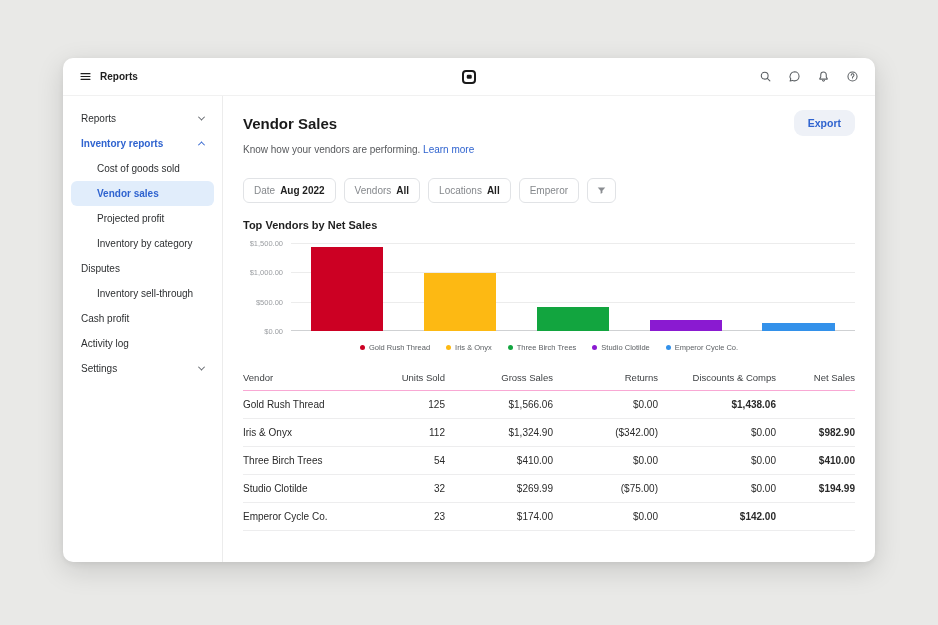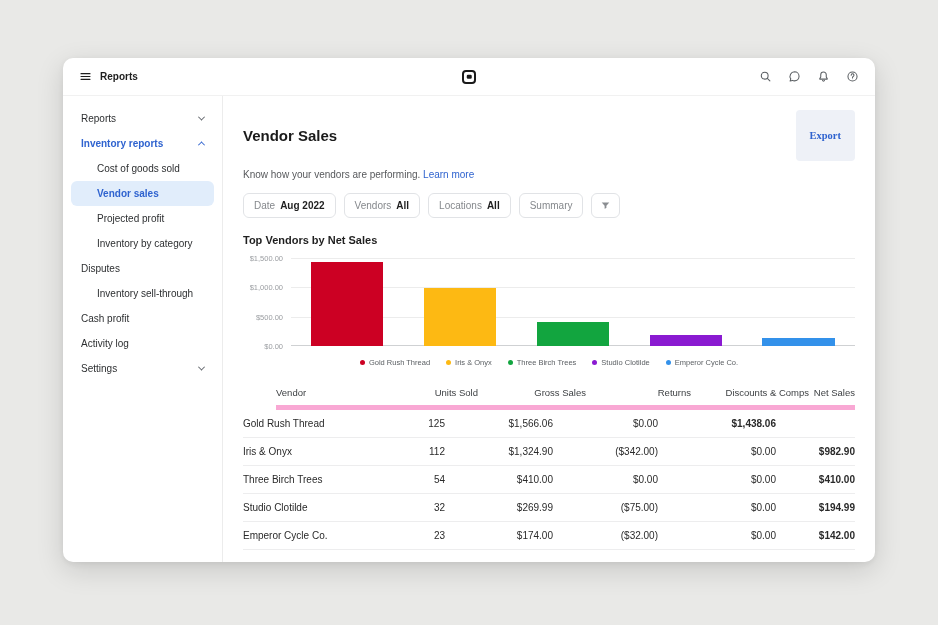--- a/index.html
+++ b/index.html
@@ -35,28 +35,28 @@
   .chev { width:5px; height:5px; border-right:1.3px solid #5f6368; border-bottom:1.3px solid #5f6368; }
   .chev.down { transform:rotate(45deg) translate(-1px,-1px); }
   .chev.up { transform:rotate(-135deg) translate(-1px,-1px); }
   .chev.accent { border-color:#2f63cf; }
 
   
   .main { flex:1; padding:14px 20px 0 20px; overflow:hidden; }
   .title-row { display:flex; align-items:center; justify-content:space-between; }
   .page-title { font-size:15px; font-weight:700; color:#1a1a1a; }
   .export-btn { background:#eef1f7; color:#2f63cf; font-size:10.5px; font-weight:600;
-                border:none; border-radius:4px; padding:20px 14px; cursor:pointer;
-                font-family:Liberation Serif, serif; }
+                border:none; border-radius:9px; padding:7px 14px; cursor:pointer;
+                font-family:Liberation Sans, sans-serif; }
   .subtitle { margin-top:8px; font-size:10px; color:#57595c; }
   .subtitle a { color:#2f63cf; text-decoration:none; cursor:pointer; }
 
   .chips { display:flex; gap:8px; margin:13px 0 16px 0; }
   .chip { display:flex; align-items:center; gap:5px; border:1px solid #e1e3e6; border-radius:6px;
-          padding:6px 10px; font-size:10px; cursor:pointer; background:#fff; }
+          padding:6px 10px; font-size:10px; cursor:pointer; background:#fff;margin-top:10px; }
   .chip .lab { color:#85888c; }
   .chip .val { color:#1f1f1f; font-weight:700; }
   .chip.icon-only { padding:6px 8px; }
 
   .chart-title { font-size:11px; font-weight:700; color:#1f1f1f; margin-bottom:12px; }
   .chart { display:flex; }
   .y-axis { width:48px; flex:0 0 48px; position:relative; height:88px; }
   .y-tick { position:absolute; right:8px; transform:translateY(-50%); font-size:7.5px; color:#9a9da1; }
   .plot { flex:1; position:relative; height:88px; }
   .gridline { position:absolute; left:0; right:0; height:1px; background:#ececec; }
@@ -67,21 +67,21 @@
   .legend { display:flex; justify-content:center; gap:16px; margin:12px 0 14px 0; }
   .legend-item { display:flex; align-items:center; gap:4px; font-size:7.5px; color:#5c6064; cursor:pointer; }
   .legend-dot { width:5px; height:5px; border-radius:50%; display:inline-block; }
 
   
   .trow { display:grid; grid-template-columns:140px 62px 108px 105px 118px 1fr;
           align-items:center; border-bottom:1px solid #ededee; }
   .trow .tcell { font-size:10px; color:#2a2a2a; text-align:right; padding:8px 0; }
   .trow .tcell.c0 { text-align:left; }
   .trow .tcell.c5 { font-weight:700; }
-  .thead { border-bottom:5px solid #f9a8d4;margin-left:33px; }
+  .thead { border-bottom:1px solid #f9a8d4; }
   .thead .tcell { font-size:9.5px; color:#3c3f42; font-weight:500; padding:6px 0 7px 0; }
   .thead .tcell.c5 { font-weight:500; }
 
   svg.ic { stroke:#5c6064; fill:none; stroke-width:1.3; stroke-linecap:round; stroke-linejoin:round; }
 </style>
 </head>
 <body>
 
 <div class="card">
 
@@ -183,21 +183,21 @@
         </div>
         <div class="chip">
           <span class="lab">Vendors</span>
           <span class="val">All</span>
         </div>
         <div class="chip">
           <span class="lab">Locations</span>
           <span class="val">All</span>
         </div>
         <div class="chip">
-          <span class="lab">Summary</span>
+          <span class="lab">Emperor</span>
         </div>
         <div class="chip icon-only">
           <svg width="11" height="11" viewBox="0 0 16 16" fill="#8a8d91">
               <path d="M2.5 3.5h11L9.3 8.2v3.6l-2.6 1.1V8.2z"></path>
             </svg>
         </div>
       </div>
 
       <div class="chart-title">Top Vendors by Net Sales</div>
 
@@ -293,20 +293,19 @@
             <div class="tcell c1">32</div>
             <div class="tcell c2">$269.99</div>
             <div class="tcell c3">($75.00)</div>
             <div class="tcell c4">$0.00</div>
             <div class="tcell c5">$194.99</div>
           </div>
           <div class="trow">
             <div class="tcell c0">Emperor Cycle Co.</div>
             <div class="tcell c1">23</div>
             <div class="tcell c2">$174.00</div>
-            <div class="tcell c3">($32.00)</div>
             <div class="tcell c4">$0.00</div>
             <div class="tcell c5">$142.00</div>
           </div>
         </div>
     </div>
   </div>
 </div>
 
 </body></html>

